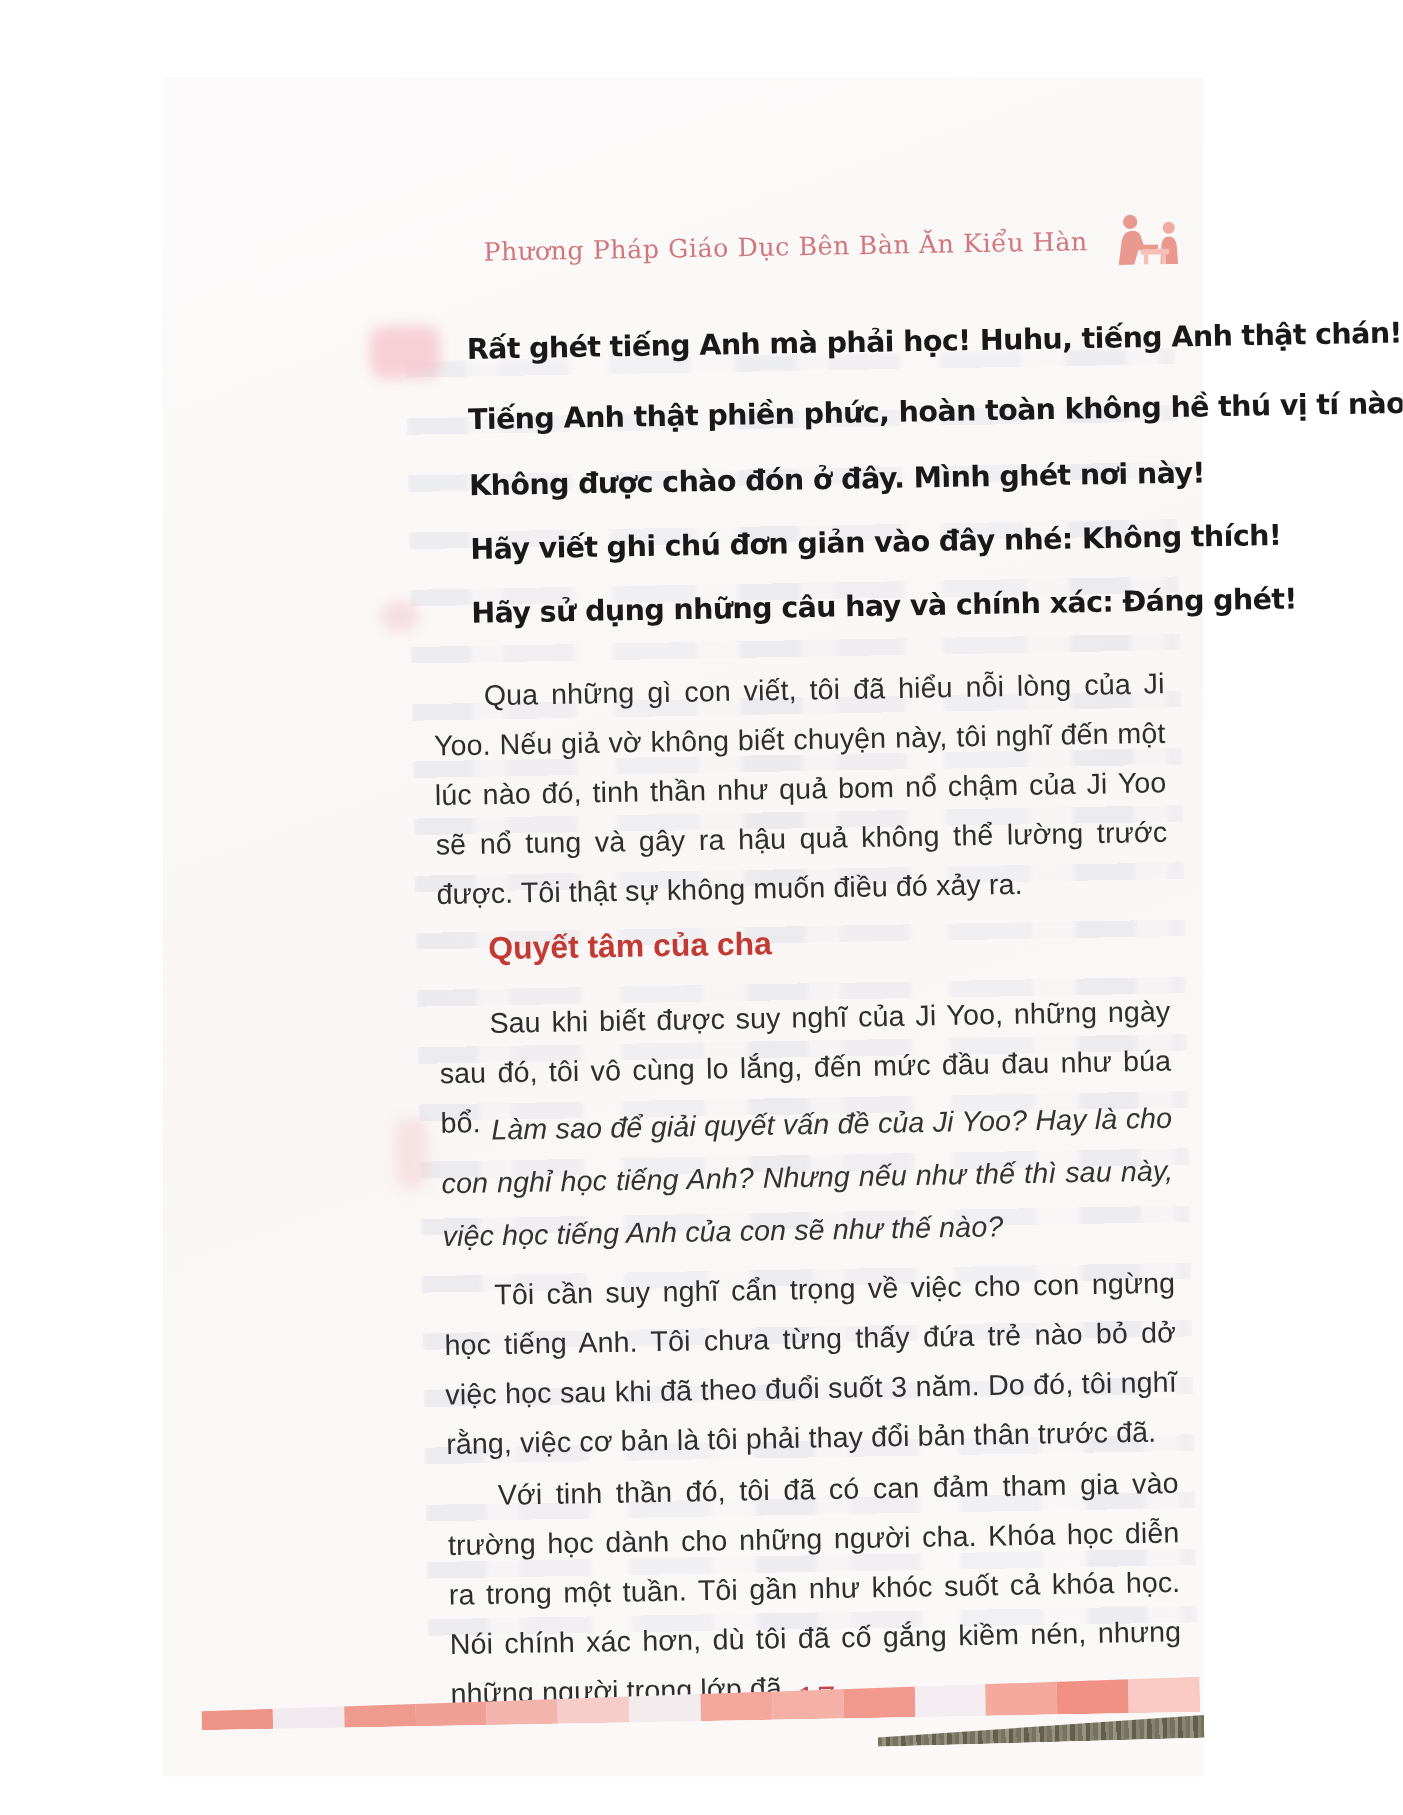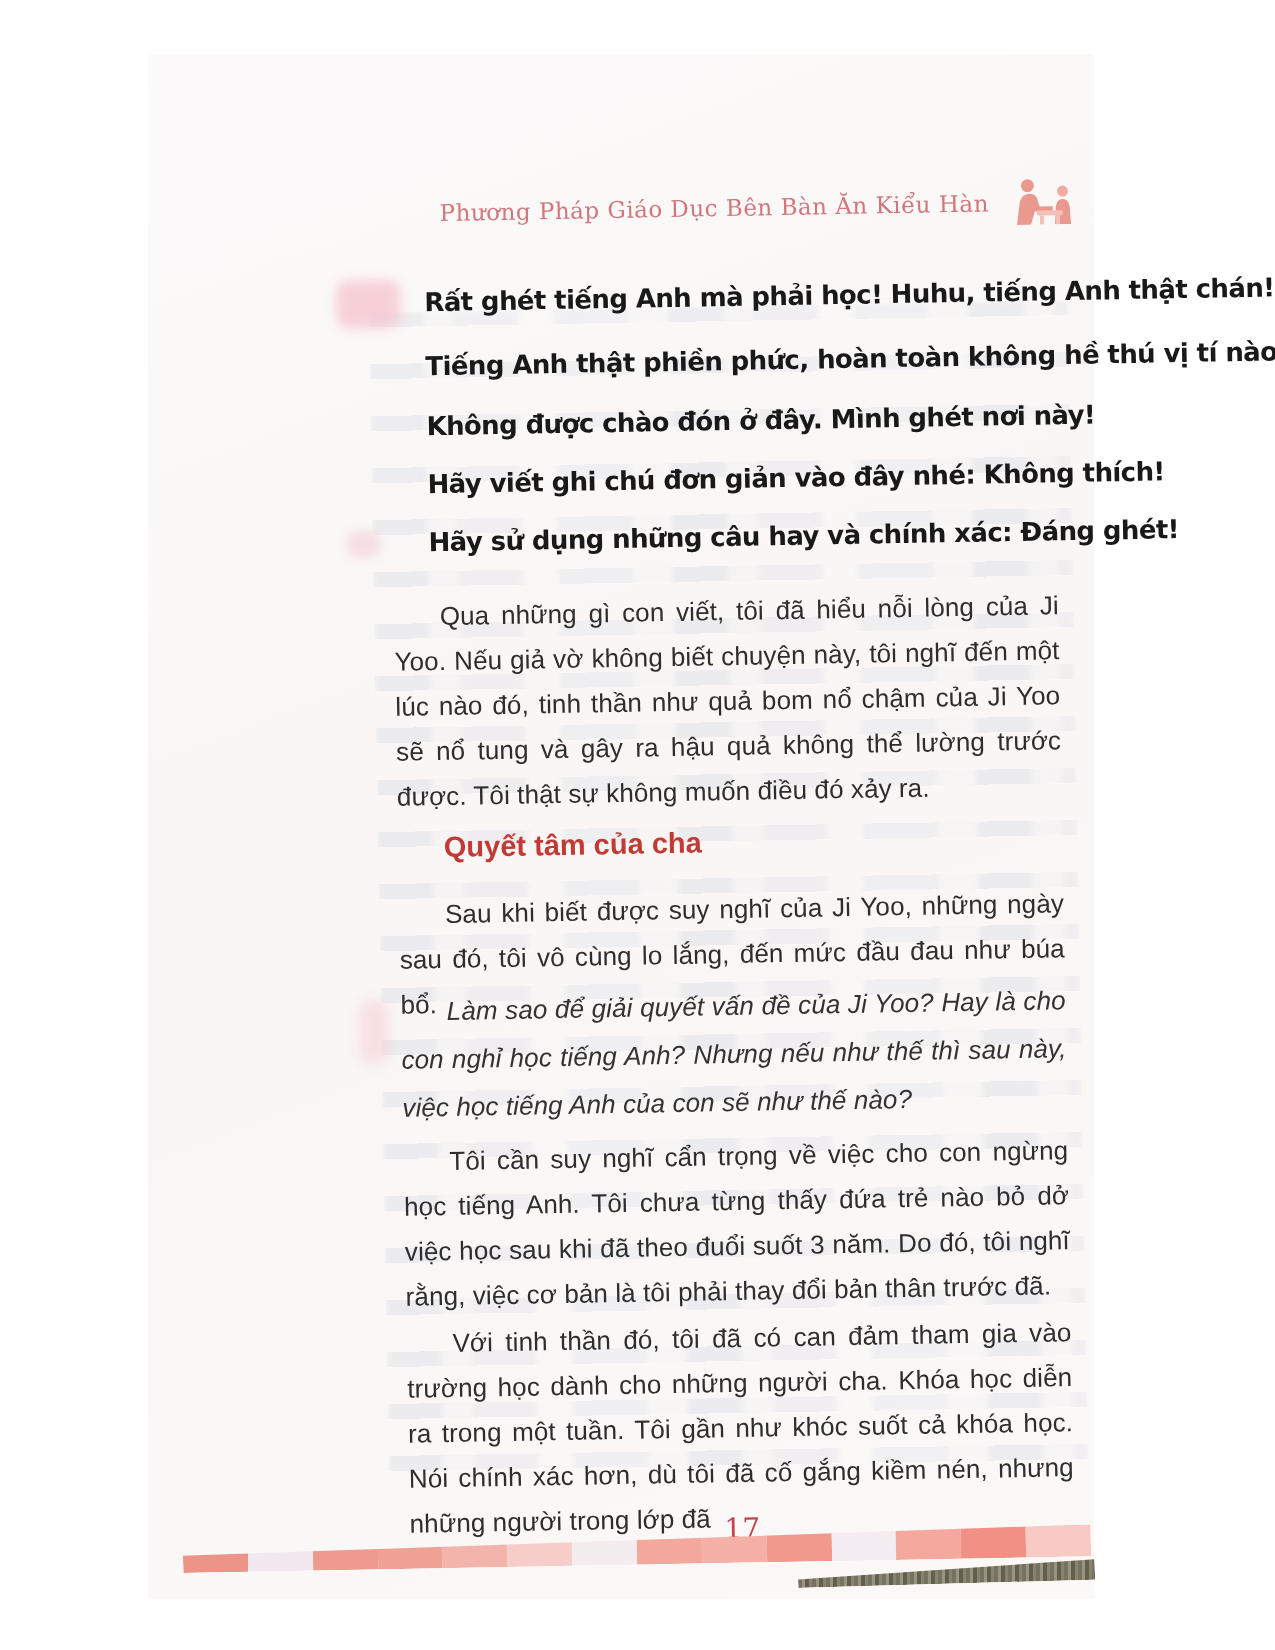--- a/index.html
+++ b/index.html
@@ -2,21 +2,21 @@
 <html><head>
 <meta charset="utf-8">
 <style>
   html,body{margin:0;padding:0;}
   body{
     width:1275px;height:1650px;overflow:hidden;position:relative;
     background:#ffffff;
     font-family:"Liberation Sans",sans-serif;
   }
   .page{
-    position:absolute;left:148px;top:54px;width:946px;height:1545px;
+    position:absolute;left:148px;top:70px;width:946px;height:1545px;
     background:linear-gradient(160deg,#fcfafa 0%,#f9f6f5 45%,#fbf8f8 100%);
     border-radius:3px;
   }
   .content{
     position:absolute;left:250px;top:0;width:665px;height:1650px;
     transform:rotate(-1deg);transform-origin:50% 800px;
   }
   .block{position:absolute;left:0;width:665px;z-index:2;}
 
   

